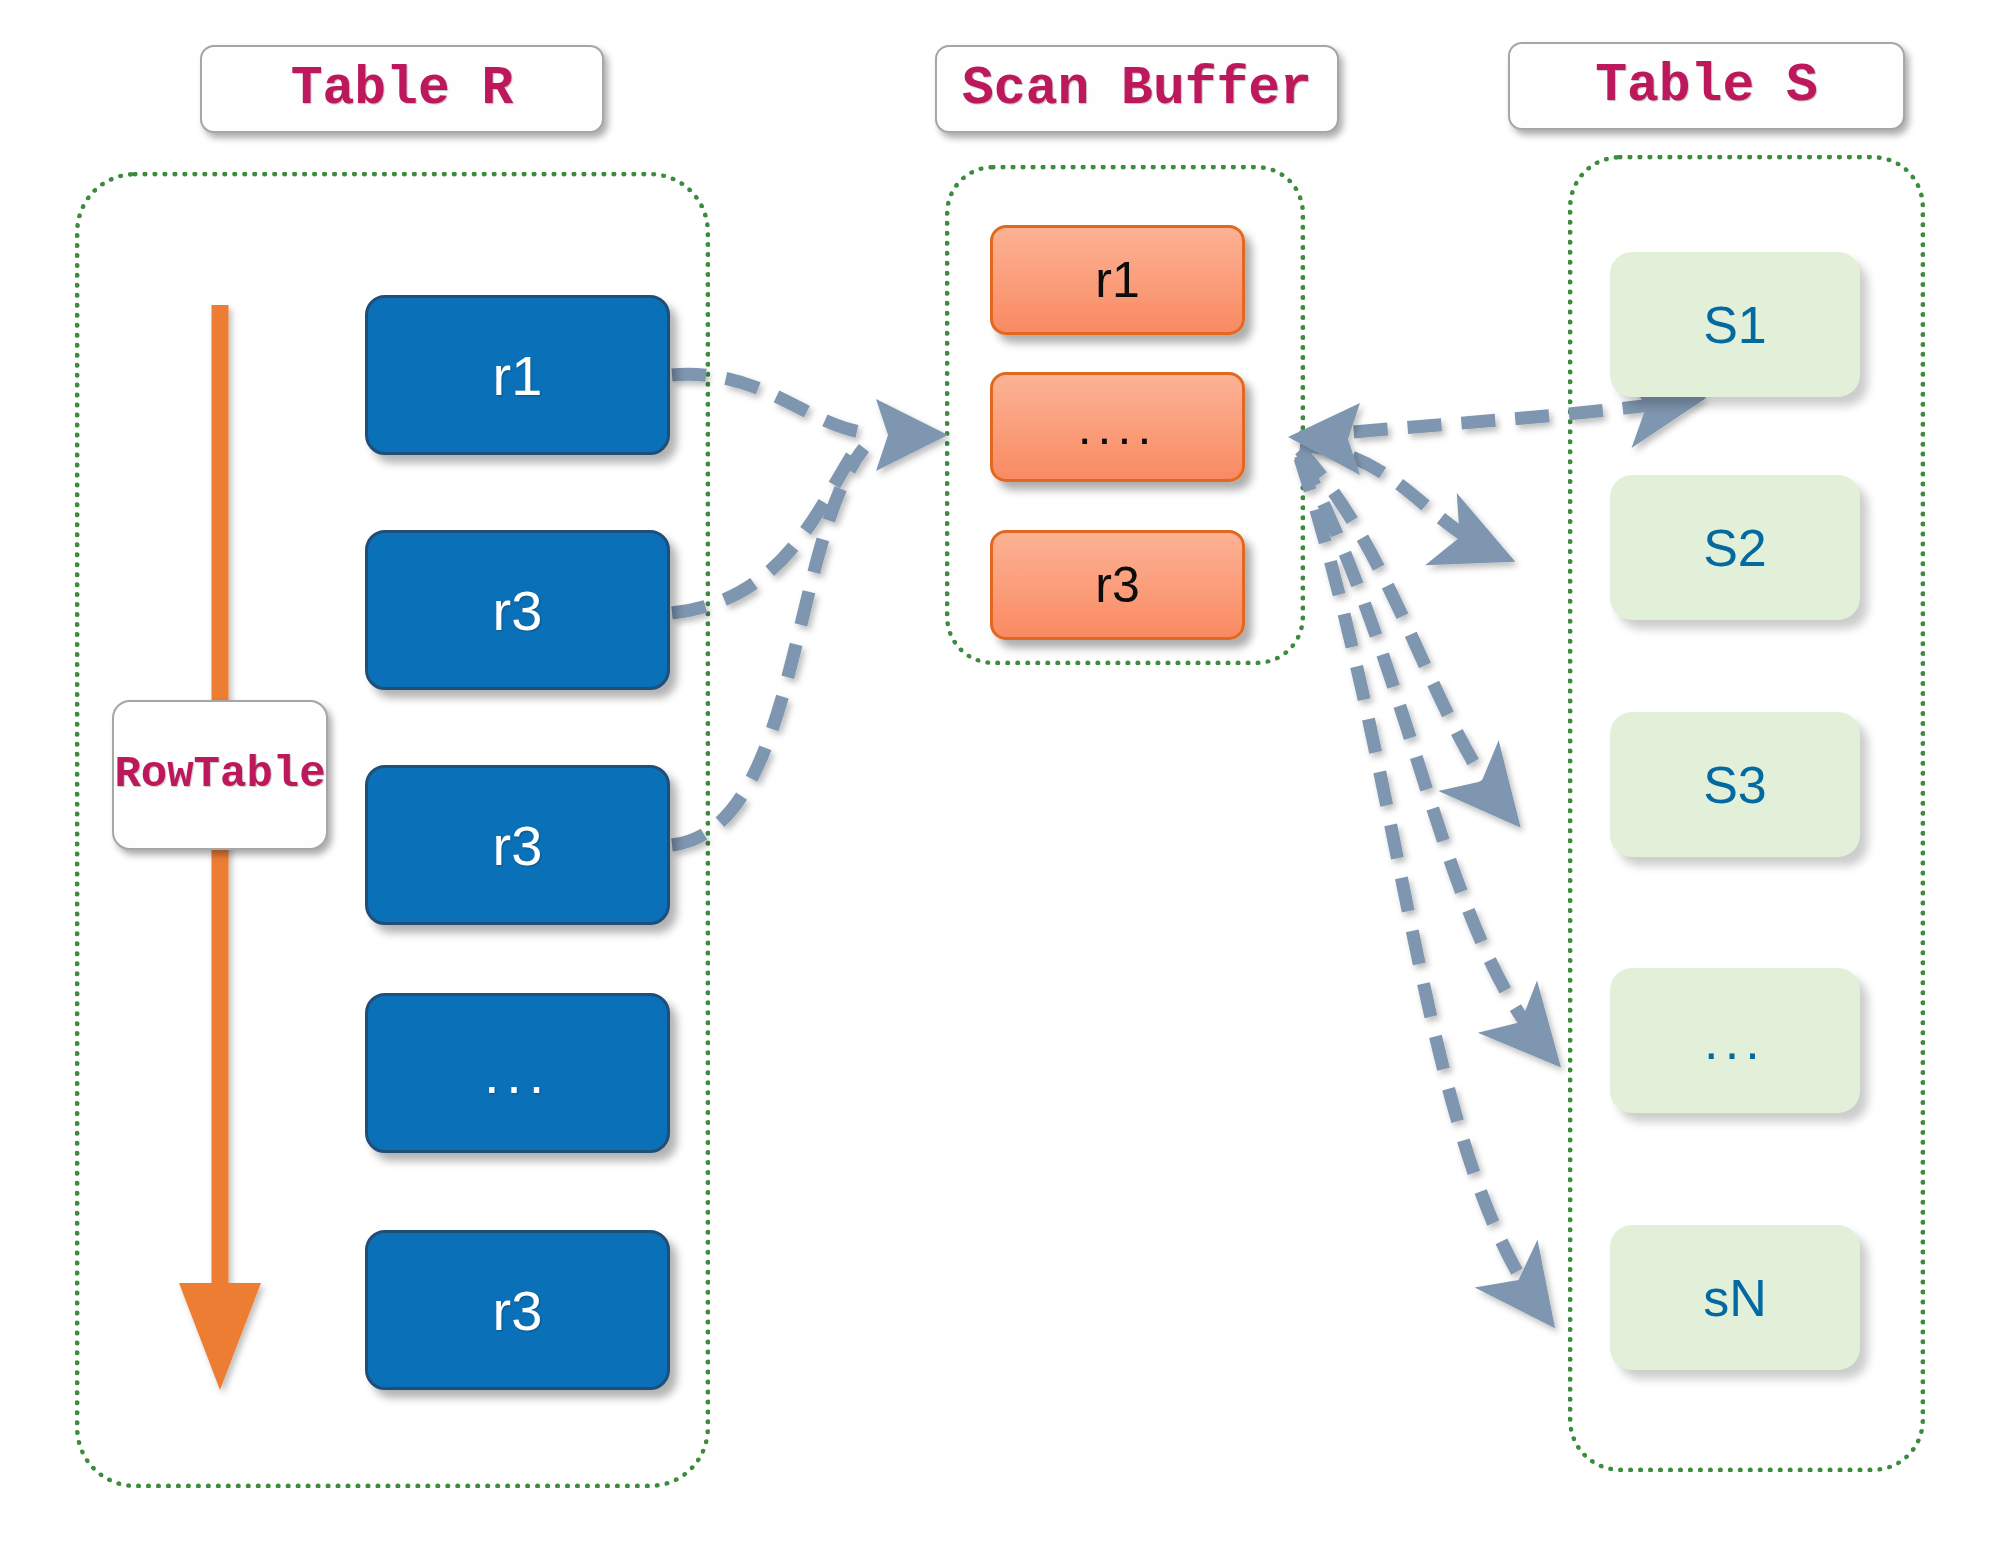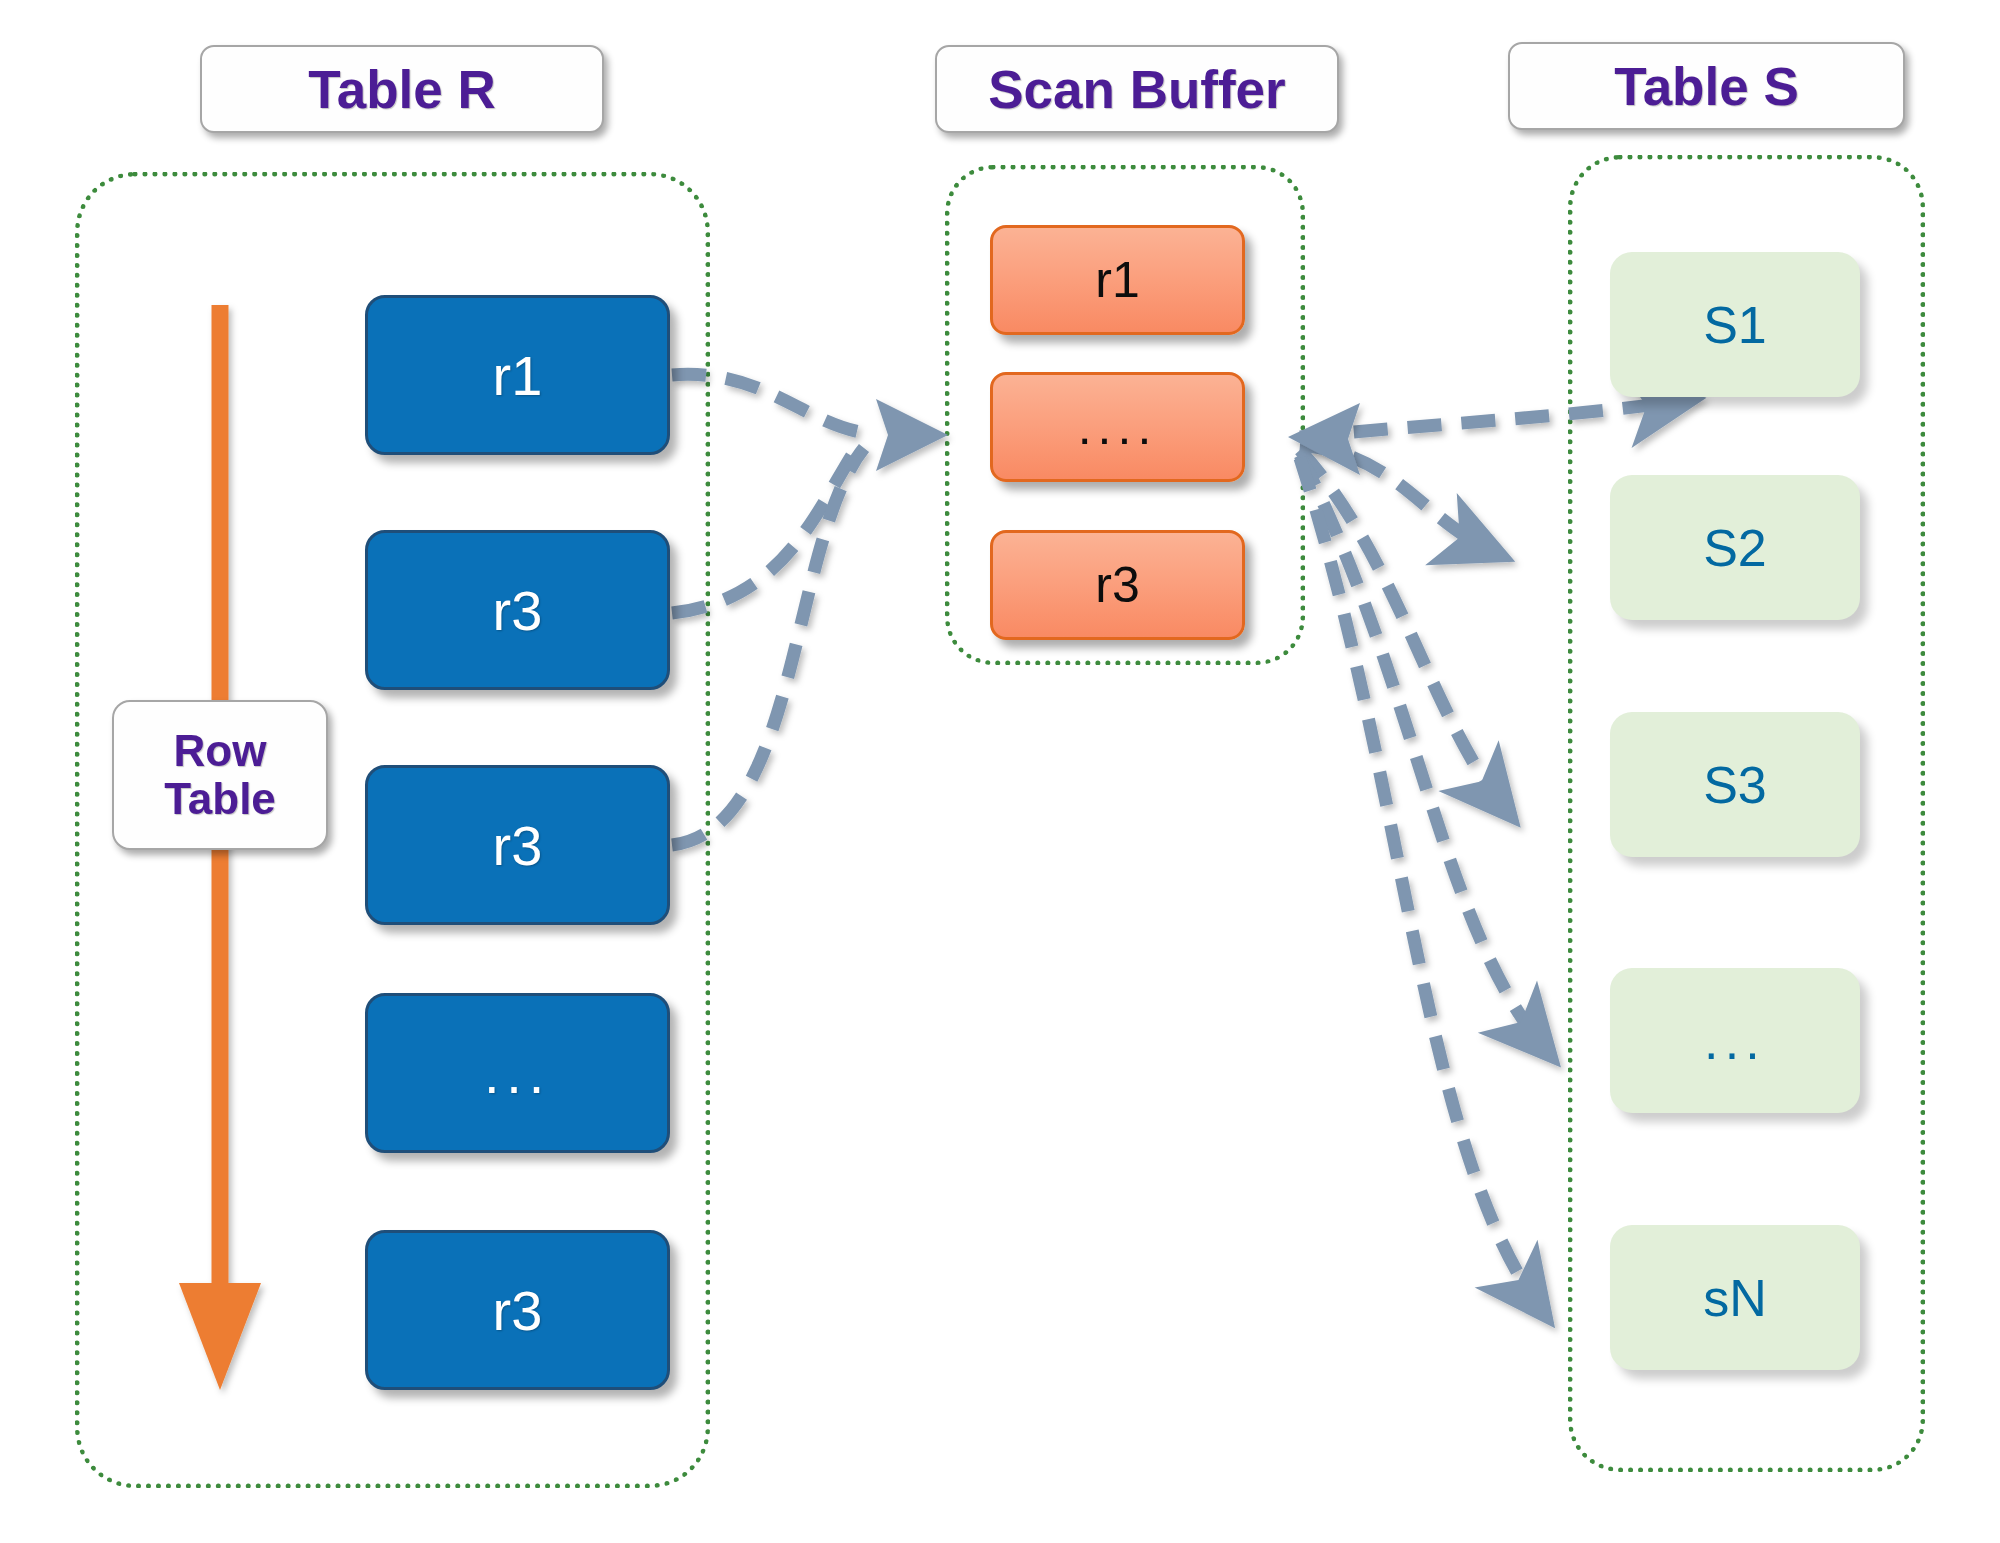--- a/index.html
+++ b/index.html
@@ -8,30 +8,31 @@
     font-family:"Liberation Sans", sans-serif;
     position:relative;overflow:hidden;
   }
   .stage{position:absolute;left:0;top:0;width:2000px;height:1543px;}
 
   
   .pill{
     position:absolute;background:#fefefe;
     border:2px solid #a6a6a6;border-radius:14px;
     display:flex;align-items:center;justify-content:center;
-    color:#4c1d95;font-weight:bold;
+    color:#be185d;font-weight:bold;
     box-shadow:4px 5px 7px rgba(0,0,0,.33);
     text-shadow:1px 1px 1px rgba(150,150,150,.55);
+    font-family:Liberation Mono, monospace;
   }
   #pill-table-r{left:200px;top:45px;width:400px;height:84px;font-size:53px;}
   #pill-join-buffer{left:935px;top:45px;width:400px;height:84px;font-size:53px;}
   #pill-table-s{left:1508px;top:42px;width:393px;height:84px;font-size:53px;}
   #pill-row-scan{
     left:112px;top:700px;width:212px;height:146px;font-size:44px;
-    flex-direction:column;line-height:1.08;border-radius:18px;
+    line-height:1.08;border-radius:18px;
   }
 
   
   .dotted-box{
     position:absolute;border:5px dotted #3d8b3d;border-radius:60px;
     background:transparent;
   }
   #container-table-r{left:75px;top:172px;width:625px;height:1306px;}
   #container-join-buffer{left:945px;top:165px;width:350px;height:490px;border-radius:48px;}
   #container-table-s{left:1568px;top:155px;width:347px;height:1307px;border-radius:52px;}

